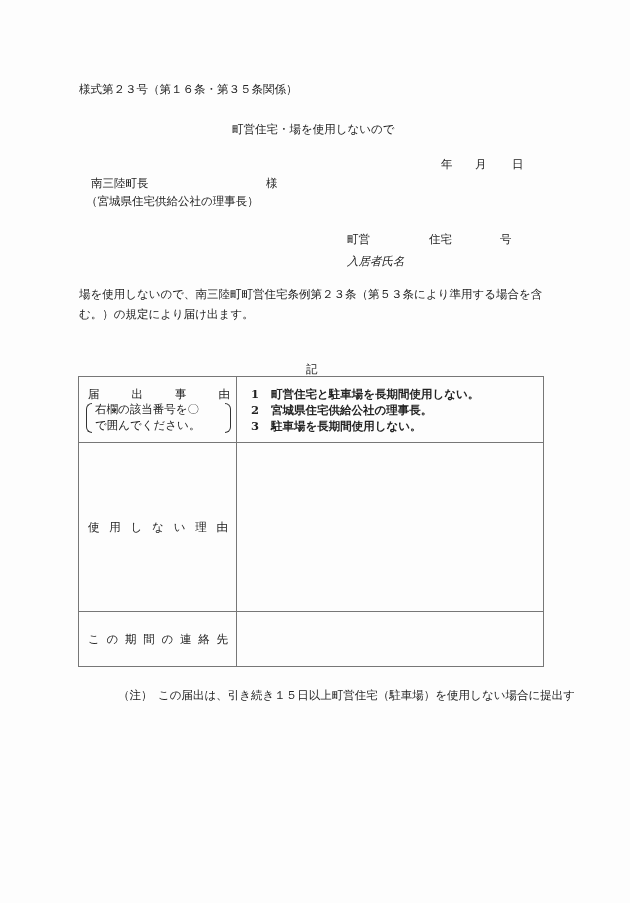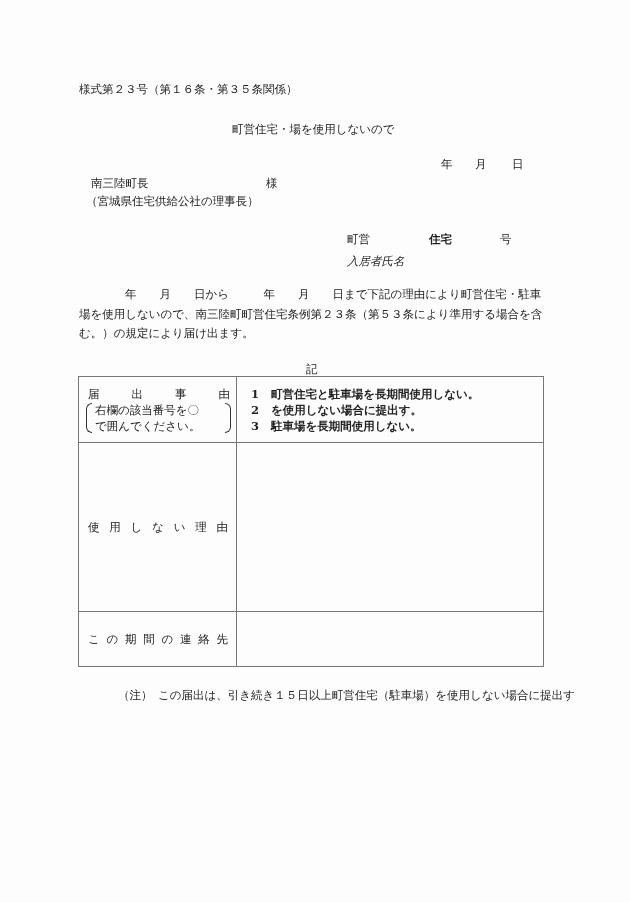--- a/index.html
+++ b/index.html
@@ -24,21 +24,21 @@
     .date-line { top: 156px; }
     .date-year { left: 441px; }
     .date-month { left: 475px; }
     .date-day { left: 512px; }
 
     .addressee { left: 91px; top: 175px; }
     .addressee-sama { left: 266px; top: 175px; }
     .addressee-alt { left: 86px; top: 193px; text-align: center; }
 
     .applicant-town { left: 347px; top: 231px; }
-    .applicant-housing { left: 429px; top: 231px; font-weight: bold; }
+    .applicant-housing { left: 429px; top: 231px; }
     .applicant-number { left: 500px; top: 231px; }
     .applicant-name { left: 347px; top: 253px; font-style: italic; }
 
     .body-text {
       position: absolute;
       left: 79px;
       top: 285px;
       width: 470px;
       line-height: 19.5px;
       white-space: normal;
@@ -74,20 +74,21 @@
     }
     .label-top {
       display: flex;
       justify-content: space-between;
       padding: 0 6px 0 9px;
     }
     .bracket-note {
       position: relative;
       margin: 0 4px 0 6px;
       padding: 0 10px 0 10px;
+      font-family: Liberation Mono, monospace;
     }
     .bracket-note::before,
     .bracket-note::after {
       content: "";
       position: absolute;
       top: 1px;
       bottom: 1px;
       width: 5px;
       border: 1px solid #333;
     }
@@ -131,21 +132,20 @@
 <div class="abs addressee">南三陸町長</div>
 <div class="abs addressee-sama">様</div>
 <div class="abs addressee-alt">（宮城県住宅供給公社の理事長）</div>
 
 <div class="abs applicant-town">町営</div>
 <div class="abs applicant-housing">住宅</div>
 <div class="abs applicant-number">号</div>
 <div class="abs applicant-name">入居者氏名</div>
 
 <div class="body-text">
-  <span class="line">　　　　年　　月　　日から　　　年　　月　　日まで下記の理由により町営住宅・駐車</span>
   <span class="line">場を使用しないので、南三陸町町営住宅条例第２３条（第５３条により準用する場合を含</span>
   <span class="line">む。）の規定により届け出ます。</span>
 </div>
 
 <div class="abs ki">記</div>
 
 <table class="form-table">
   <tbody>
       <tr class="row1">
     <td class="label-cell">
@@ -159,21 +159,21 @@
         <span>右欄の該当番号を〇</span>
         <span>で囲んでください。</span>
       </div>
     </td>
     <td>
       <div class="options">
         <span class="option">
           <span class="num">1</span><span>町営住宅と駐車場を長期間使用しない。</span>
         </span>
         <span class="option">
-          <span class="num">2</span><span>を使用しない場合に提出す。</span>
+          <span class="num">2</span><span>宮城県住宅供給公社の理事長。</span>
         </span>
         <span class="option">
           <span class="num">3</span><span>駐車場を長期間使用しない。</span>
         </span>
       </div>
     </td>
   </tr>
   <tr class="row2">
     <td class="label-cell">
       <div class="spread">

